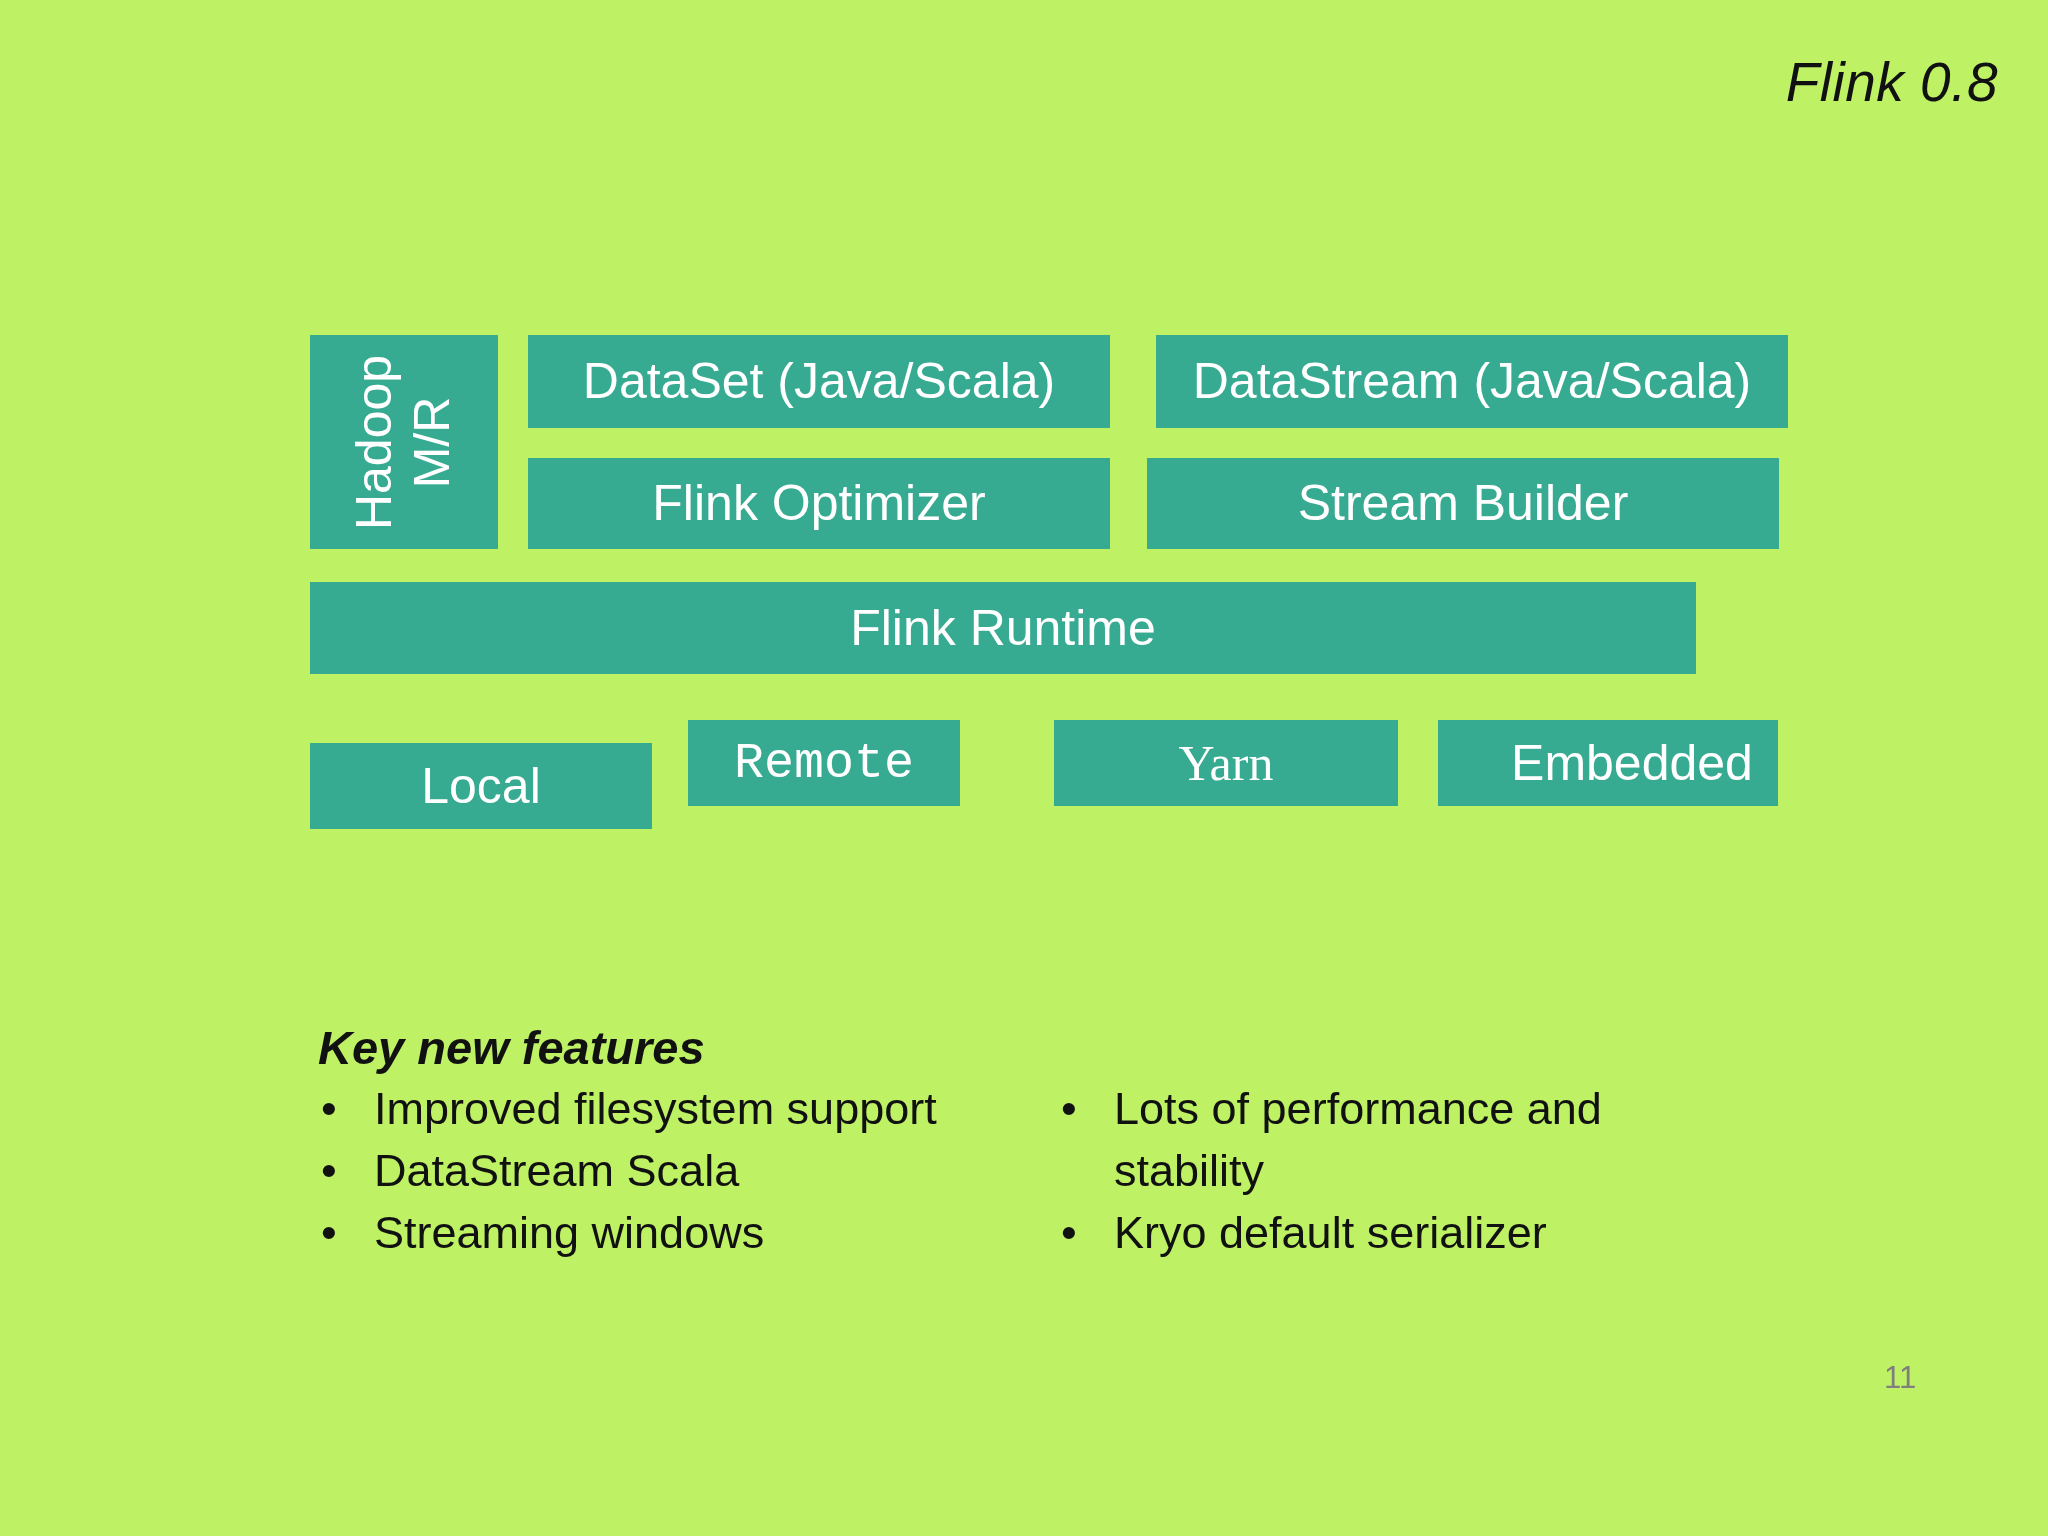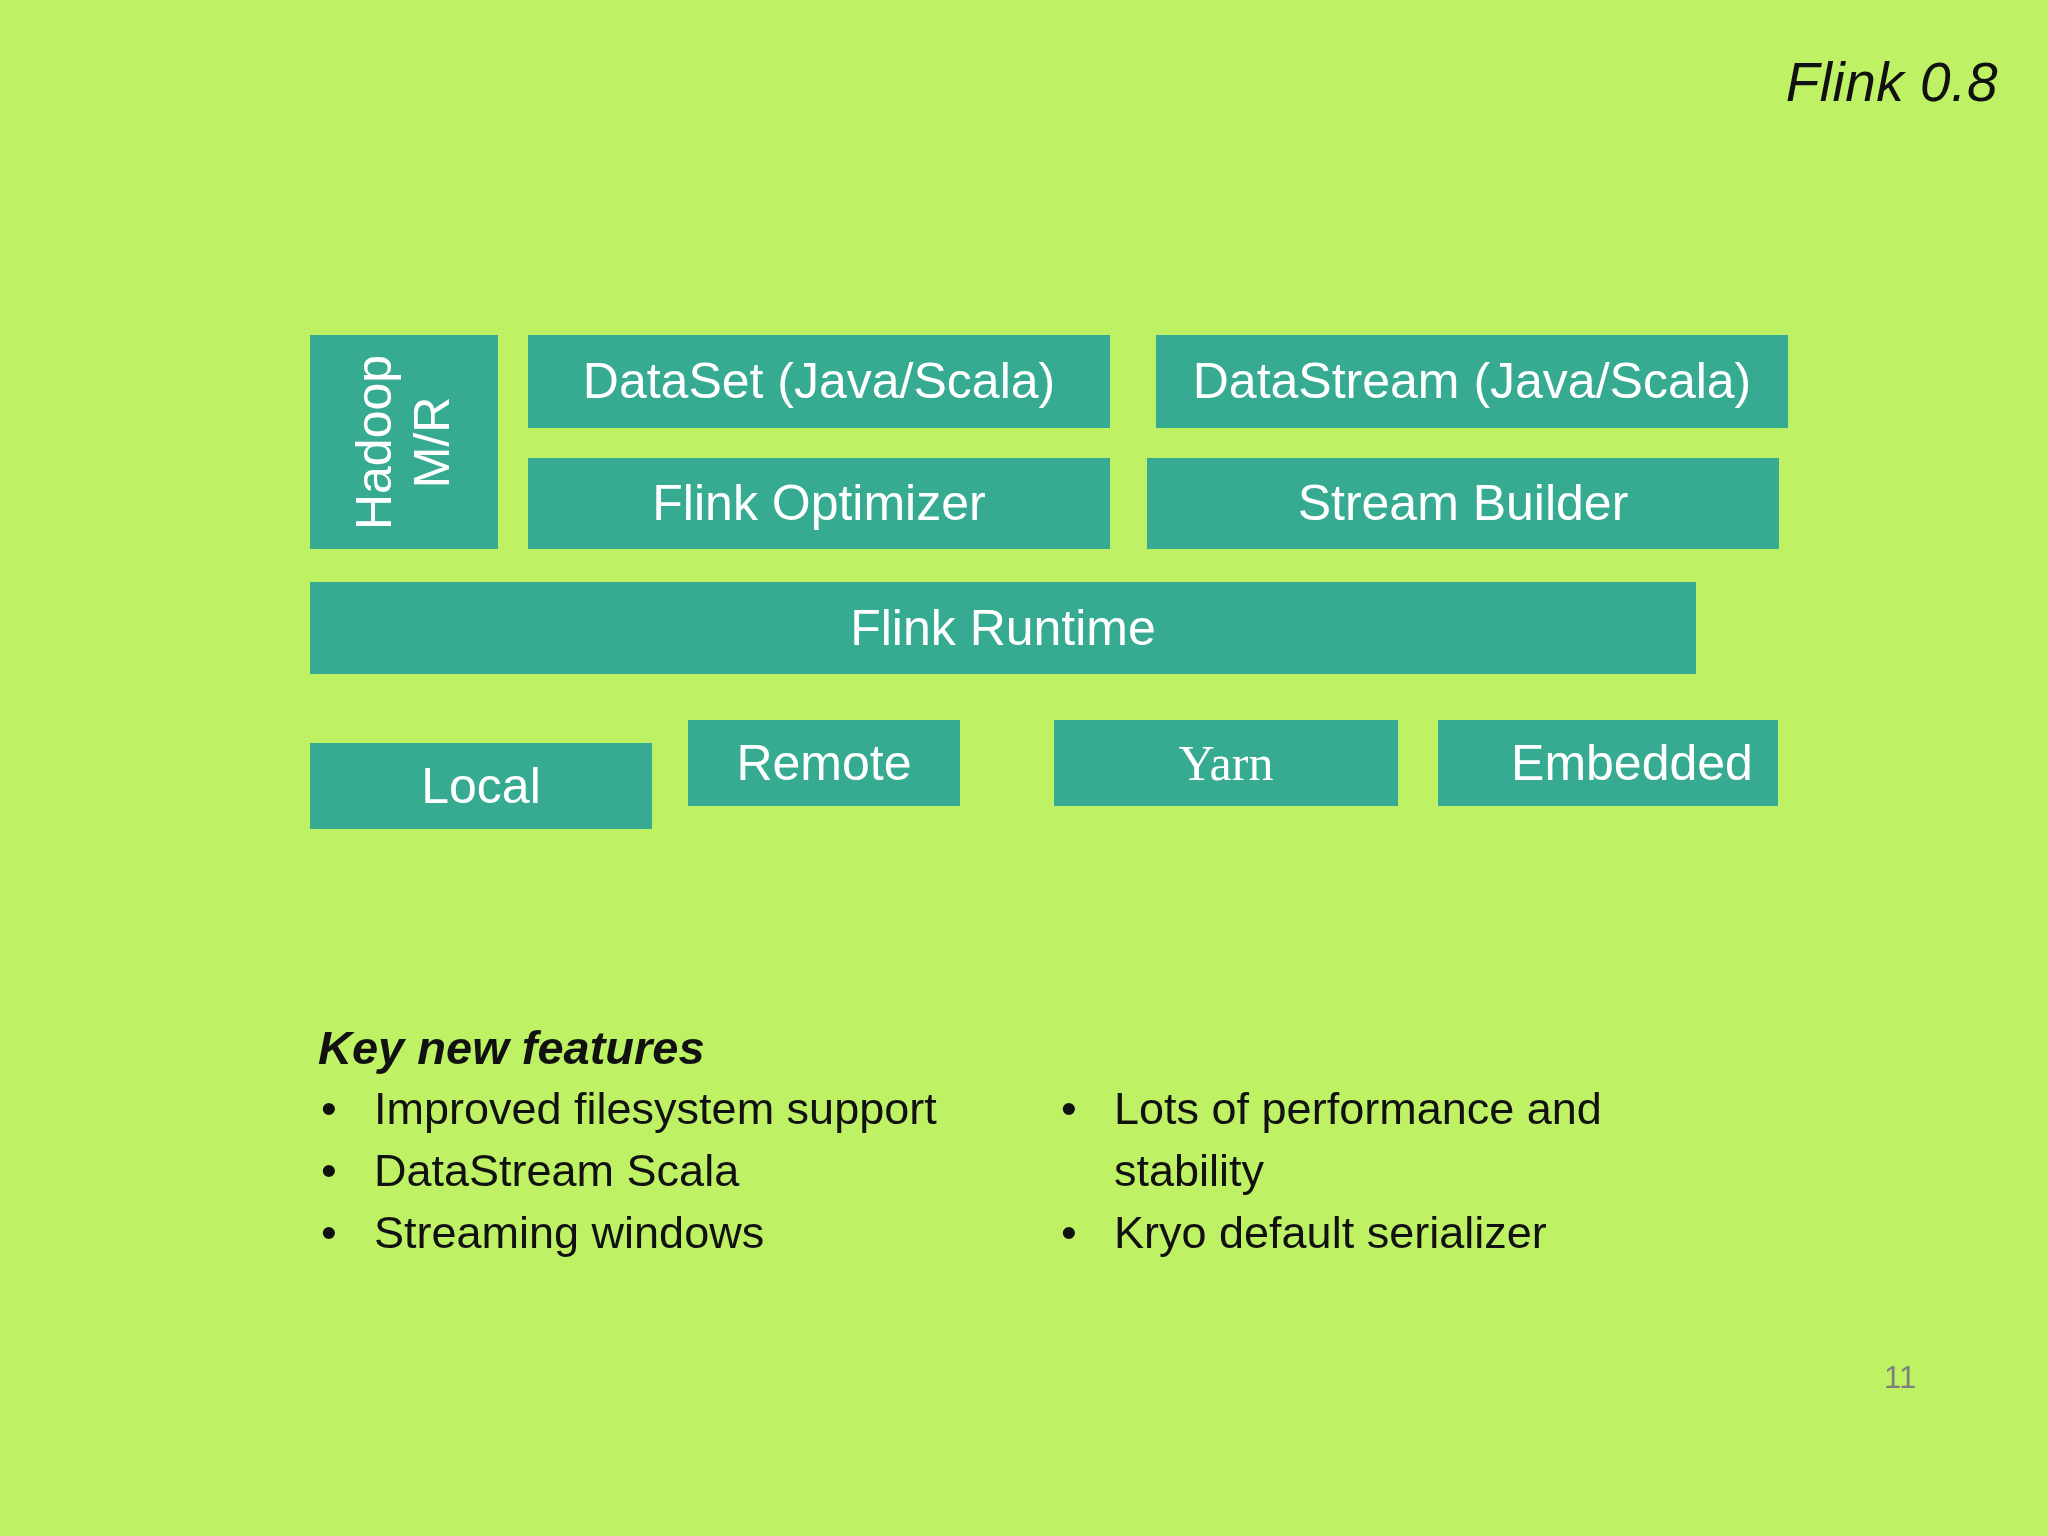--- a/index.html
+++ b/index.html
@@ -51,21 +51,21 @@
     text-align: center;
   }
 
   .box-hadoop     { left: 0;      top: 0;     width: 188px;  height: 214px; }
   .box-dataset    { left: 218px;  top: 0;     width: 582px;  height: 93px;  }
   .box-datastream { left: 837px;  top: 0;     width: 632px;  height: 93px; margin-left: 9px;  }
   .box-optimizer  { left: 218px;  top: 123px; width: 582px;  height: 91px; text-align: right;  }
   .box-streambuilder { left: 837px; top: 123px; width: 632px; height: 91px; }
   .box-runtime    { left: 0;      top: 247px; width: 1386px; height: 92px;  }
   .box-local      { left: 0;      top: 385px; width: 342px;  height: 86px; margin-top: 23px;  }
-  .box-remote     { left: 378px;  top: 385px; width: 272px;  height: 86px;  }
+  .box-remote     { left: 378px;  top: 385px; width: 272px;  height: 86px; font-family: Liberation Mono, monospace;  }
   .box-yarn       { left: 744px;  top: 385px; width: 344px;  height: 86px; font-family: Liberation Serif, serif;  }
   .box-embedded   { left: 1128px; top: 385px; width: 340px;  height: 86px; padding-left: 48px;  }
 
   .rotated-label {
     transform: rotate(-90deg);
     white-space: nowrap;
     text-align: center;
     line-height: 1.15;
   }
 

